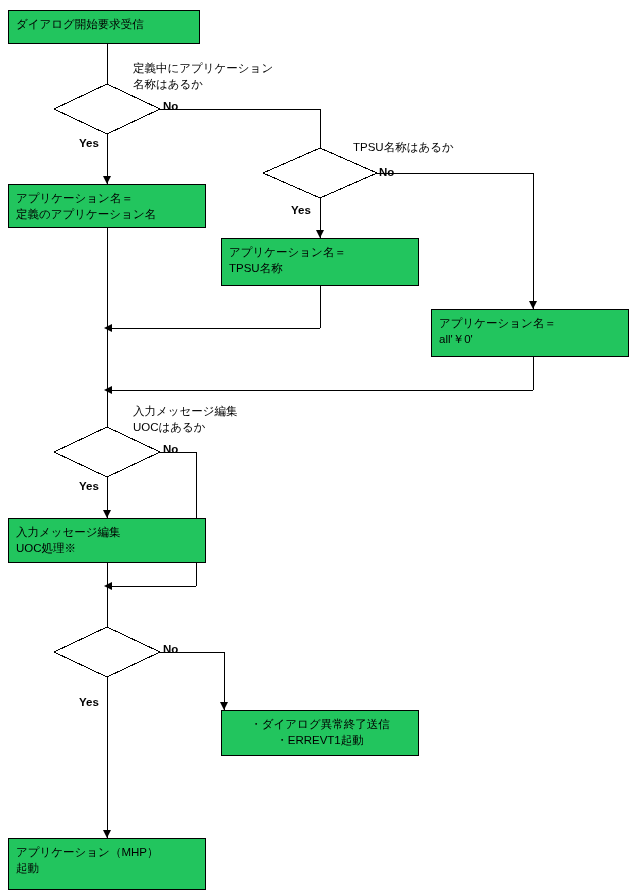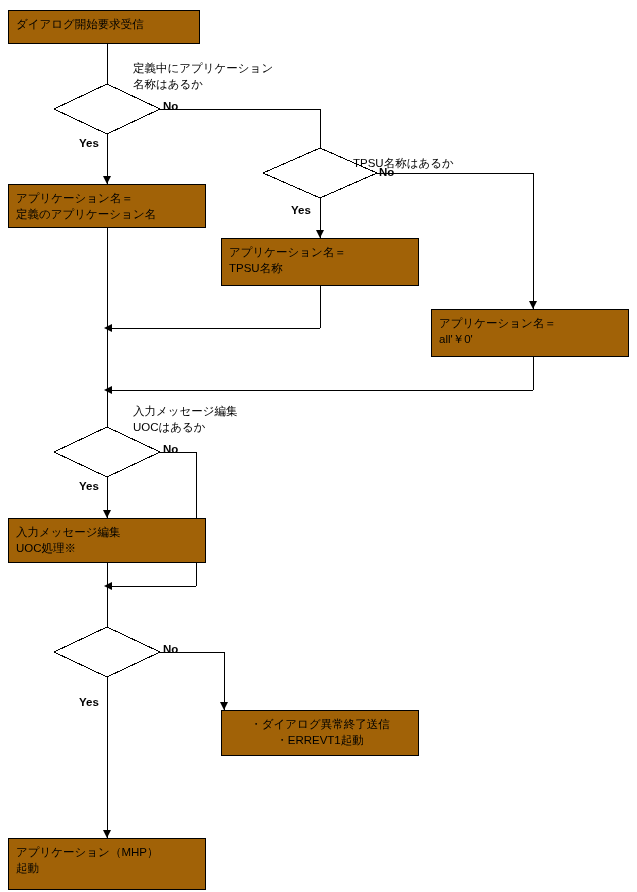--- a/index.html
+++ b/index.html
@@ -13,21 +13,21 @@
   #canvas {
     position: relative;
     width: 637px;
     height: 892px;
     background: #ffffff;
     overflow: hidden;
   }
   .box {
     position: absolute;
     border: 1px solid #000000;
-    background: #a16207;
+    background: #22c55e;
     box-sizing: border-box;
     font-size: 11.5px;
     line-height: 16px;
     color: #000000;
     padding: 5px 7px;
     white-space: pre-line;
   }
   .label {
     position: absolute;
     font-size: 11.5px;
@@ -128,21 +128,21 @@
     <polygon class="arrowhead" points="224,710 220,702 228,702"></polygon>
   </svg>
 
   <div class="box" style="left:8px; top:10px; width:192px; height:34px;">ダイアログ開始要求受信</div>
 
   <div class="label" style="left:133px; top:60px; width:200px;">定義中にアプリケーション
 名称はあるか</div>
   <div class="yn" style="left:163px; top:99px;">No</div>
   <div class="yn" style="left:79px; top:136px;">Yes</div>
 
-  <div class="label" style="left:353px; top:155px; width:200px;">TPSU名称はあるか</div>
+  <div class="label" style="left:353px; top:139px; width:200px;">TPSU名称はあるか</div>
   <div class="yn" style="left:379px; top:165px;">No</div>
   <div class="yn" style="left:291px; top:203px;">Yes</div>
 
   <div class="box" style="left:8px; top:184px; width:198px; height:44px;">アプリケーション名＝
 定義のアプリケーション名</div>
 
   <div class="box" style="left:221px; top:238px; width:198px; height:48px;">アプリケーション名＝
 TPSU名称</div>
 
   <div class="box" style="left:431px; top:309px; width:198px; height:48px;">アプリケーション名＝

